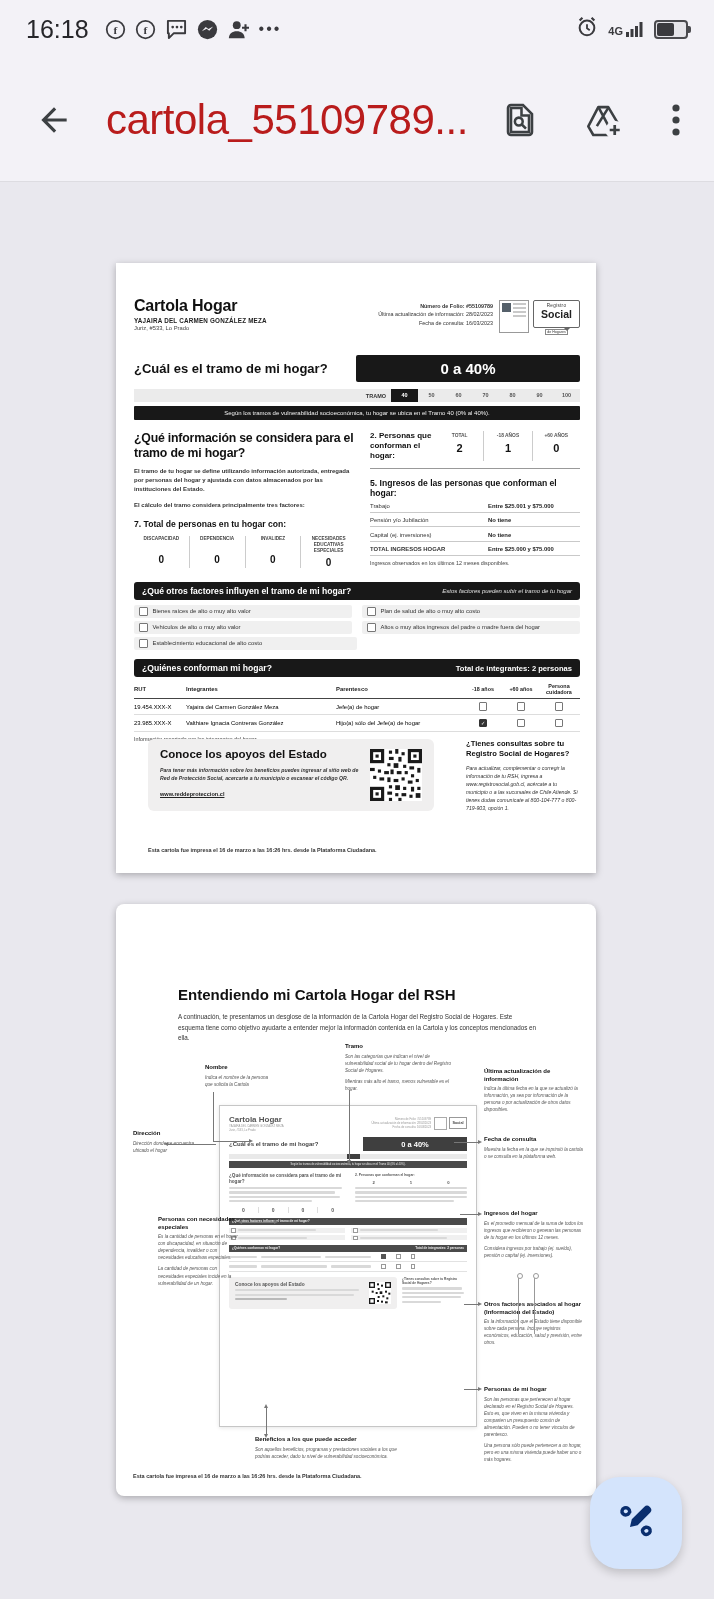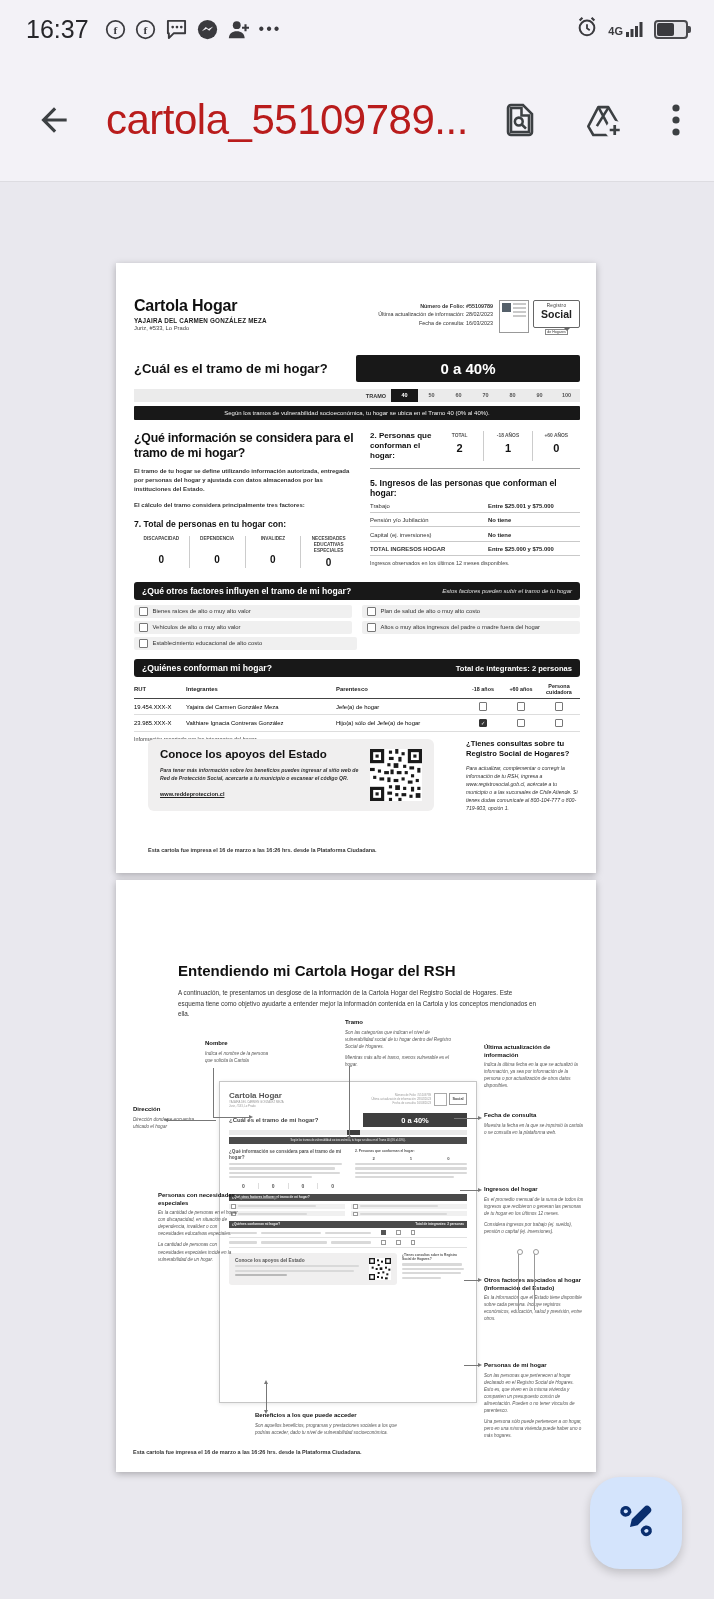--- a/index.html
+++ b/index.html
@@ -21,21 +21,21 @@
   
   .appbar{position:absolute;top:58px;left:0;right:0;height:124px;background:#f3f2f7;display:flex;align-items:center;padding:0 32px;box-sizing:border-box;border-bottom:1px solid #dddce1;}
   .backbtn{width:44px;height:44px;display:flex;align-items:center;justify-content:center;}
   .apptitle{font-size:42px;color:#b91c1c;margin-left:30px;flex:1;white-space:nowrap;overflow:hidden;font-weight:400;letter-spacing:-0.5px;}
   .abicons{display:flex;align-items:center;gap:46px;margin-left:10px;}
   .abicons svg{display:block;}
 
   
   .page{position:absolute;left:116px;width:480px;background:#fff;box-shadow:0 2px 7px rgba(0,0,0,0.28);}
   #page1{top:263px;height:610px;}
-  #page2{top:880px;height:592px;}
+  #page2{top:904px;height:592px;border-radius:8px;}
 
   
   .p1h{position:absolute;top:34px;left:18px;right:16px;display:flex;}
   .doc-title{font-size:16px;font-weight:bold;color:#111;letter-spacing:-0.2px;}
   .doc-name{font-size:6.3px;font-weight:bold;color:#222;margin-top:2px;letter-spacing:0.2px;}
   .doc-addr{font-size:5.8px;color:#444;margin-top:1px;}
   .meta{margin-left:auto;text-align:right;font-size:5.4px;color:#333;line-height:1.55;margin-top:5px;}
   .meta .b{font-weight:bold;}
   .logos{display:flex;gap:4px;margin-left:6px;margin-top:3px;align-items:flex-start;}
   .logo-min{width:30px;height:33px;border:1px solid #999;box-sizing:border-box;padding:2px;display:flex;gap:2px;}
@@ -180,21 +180,21 @@
   .pin::before{content:"";position:absolute;top:-3px;left:-1.5px;width:4px;height:4px;border-radius:50%;border:1px solid #999;background:#fff;}
   #p2foot{top:569px;left:17px;}
 
   
   .fab{position:absolute;left:590px;top:1477px;width:92px;height:92px;background:#d4e4fc;border-radius:30px;display:flex;align-items:center;justify-content:center;box-shadow:0 4px 10px rgba(0,0,0,0.18);}
 </style>
 </head>
 <body>
 
 <div class="statusbar">
-  <span class="time">16:37</span>
+  <span class="time">16:18</span>
   <span class="sicons">
     <span>
         <svg width="21" height="21" viewBox="0 0 24 24">
           <circle cx="12" cy="12" r="10" fill="none" stroke="#3a3a3e" stroke-width="2"></circle>
           <text x="12" y="17" font-size="13" font-family="Liberation Serif,serif" font-weight="bold" fill="#3a3a3e" text-anchor="middle">f</text>
         </svg>
       </span>
     <span>
         <svg width="21" height="21" viewBox="0 0 24 24">
           <circle cx="12" cy="12" r="10" fill="none" stroke="#3a3a3e" stroke-width="2"></circle>

